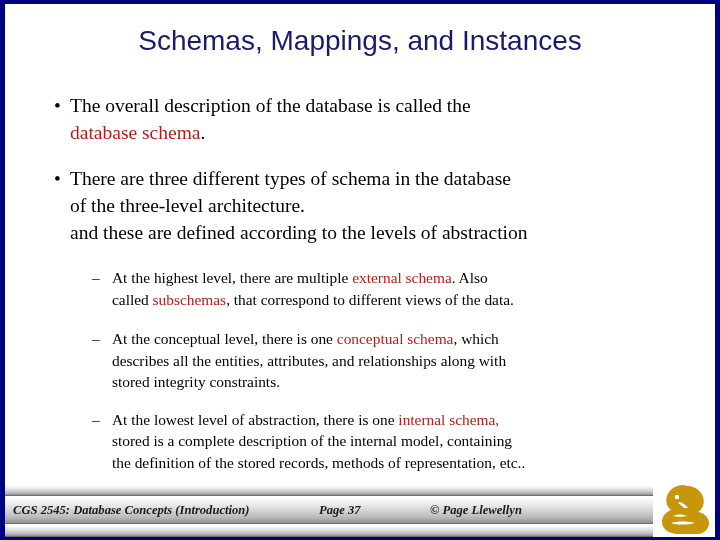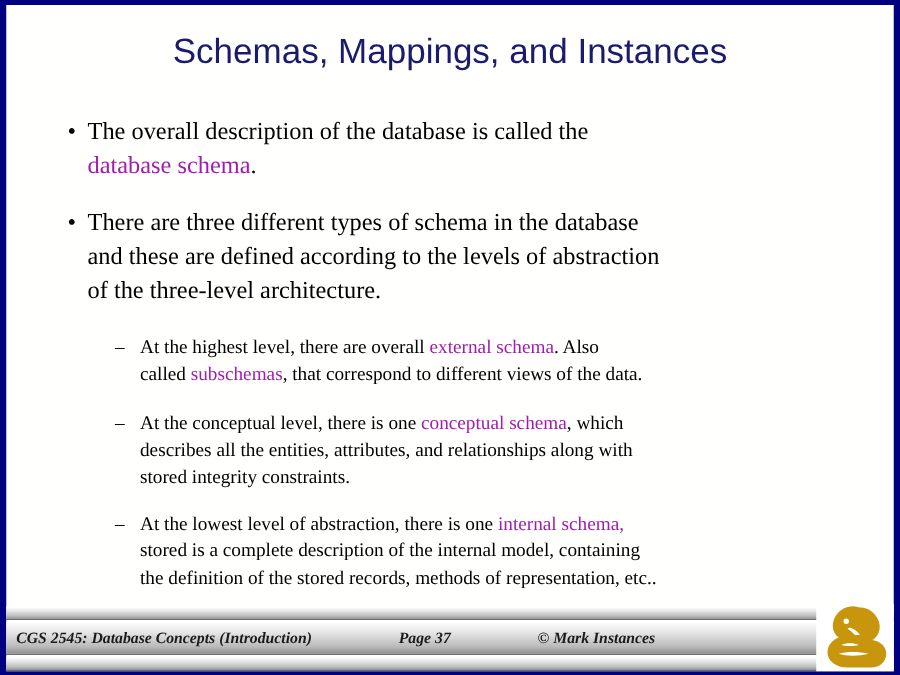--- a/index.html
+++ b/index.html
@@ -95,21 +95,21 @@
     position: absolute;
     left: 52px;
     top: 0;
     font-size: 15.4px;
     line-height: 21.5px;
     color: #000000;
   }
   .lvl2 .txt { display: block; }
   .lvl2 .txt.last { text-align: left; }
 
-  .hl { color: #a21caf; }
+  .hl { color: #b91c1c; }
 
   .gap-a { height: 19px; }
   .gap-b { height: 21px; }
   .gap-c { height: 18px; }
   .gap-d { height: 16px; }
 
   
   #footer {
     position: absolute;
     left: 5px;
@@ -178,29 +178,29 @@
       <span class="marker">•</span>
       <span class="txt"><span>The  overall  description  of  the  database  is  called  the</span></span>
       <span class="txt last"><span class="hl">database schema</span><span>.</span></span>
     </div>
 
     <div class="gap-a"></div>
 
     <div class="lvl1">
       <span class="marker">•</span>
       <span class="txt">There are three different types of schema in the database</span>
+      <span class="txt last">of the three-level architecture.</span>
       <span class="txt">and these are defined according to the levels of abstraction</span>
-      <span class="txt last">of the three-level architecture.</span>
     </div>
 
     <div class="gap-b"></div>
 
     <div class="lvl2">
       <span class="marker">–</span>
-      <span class="txt last"><span>At  the  highest  level,  there  are  overall  </span><span class="hl">external  schema</span><span>.   Also</span></span>
+      <span class="txt last"><span>At  the  highest  level,  there  are  multiple  </span><span class="hl">external  schema</span><span>.   Also</span></span>
       <span class="txt last"><span>called </span><span class="hl">subschemas</span><span>, that correspond to different views of the data.</span></span>
     </div>
 
     <div class="gap-c"></div>
 
     <div class="lvl2">
       <span class="marker">–</span>
       <span class="txt last"><span>At  the  conceptual  level,  there  is  one  </span><span class="hl">conceptual  schema</span><span>,  which</span></span>
       <span class="txt last">describes  all  the  entities,  attributes,  and  relationships  along  with</span>
       <span class="txt last">stored integrity constraints.</span>
@@ -217,21 +217,21 @@
 
   </div>
 
   <div id="footer">
     <div class="band band-top"></div>
     <div class="band band-main"></div>
     <div class="band band-bottom"></div>
     <div id="footer-text">
       <span class="f-course">CGS 2545: Database Concepts  (Introduction)</span>
       <span class="f-page">Page 37</span>
-      <span class="f-author">© Mark Instances</span>
+      <span class="f-author">© Page Llewellyn</span>
     </div>
   </div>
 
   <div id="logo">
     <svg width="62" height="54" viewBox="0 0 62 54" xmlns="http://www.w3.org/2000/svg" aria-hidden="true">
       <g fill="#c8960c">
         <path d="M30 2 C22 2 16 7 14 13 C12 19 14 24 18 27 C13 29 9 33 9 39 C9 46 16 51 25 51 L44 51 C51 51 56 46 56 40 C56 34 51 30 45 29 C50 26 52 20 50 14 C48 8 42 3 35 3 Z"></path>
         <path d="M30 6 C24 6 19 10 18 15 C17 20 20 24 24 26 L20 28 C15 31 12 35 12 40 C12 45 18 48 26 48 L43 48 C49 48 53 44 53 39 C53 34 48 31 43 31 L38 31 L42 27 C46 24 48 19 46 14 C44 9 37 6 30 6 Z"></path>
       </g>
       <g fill="#ffffff">

